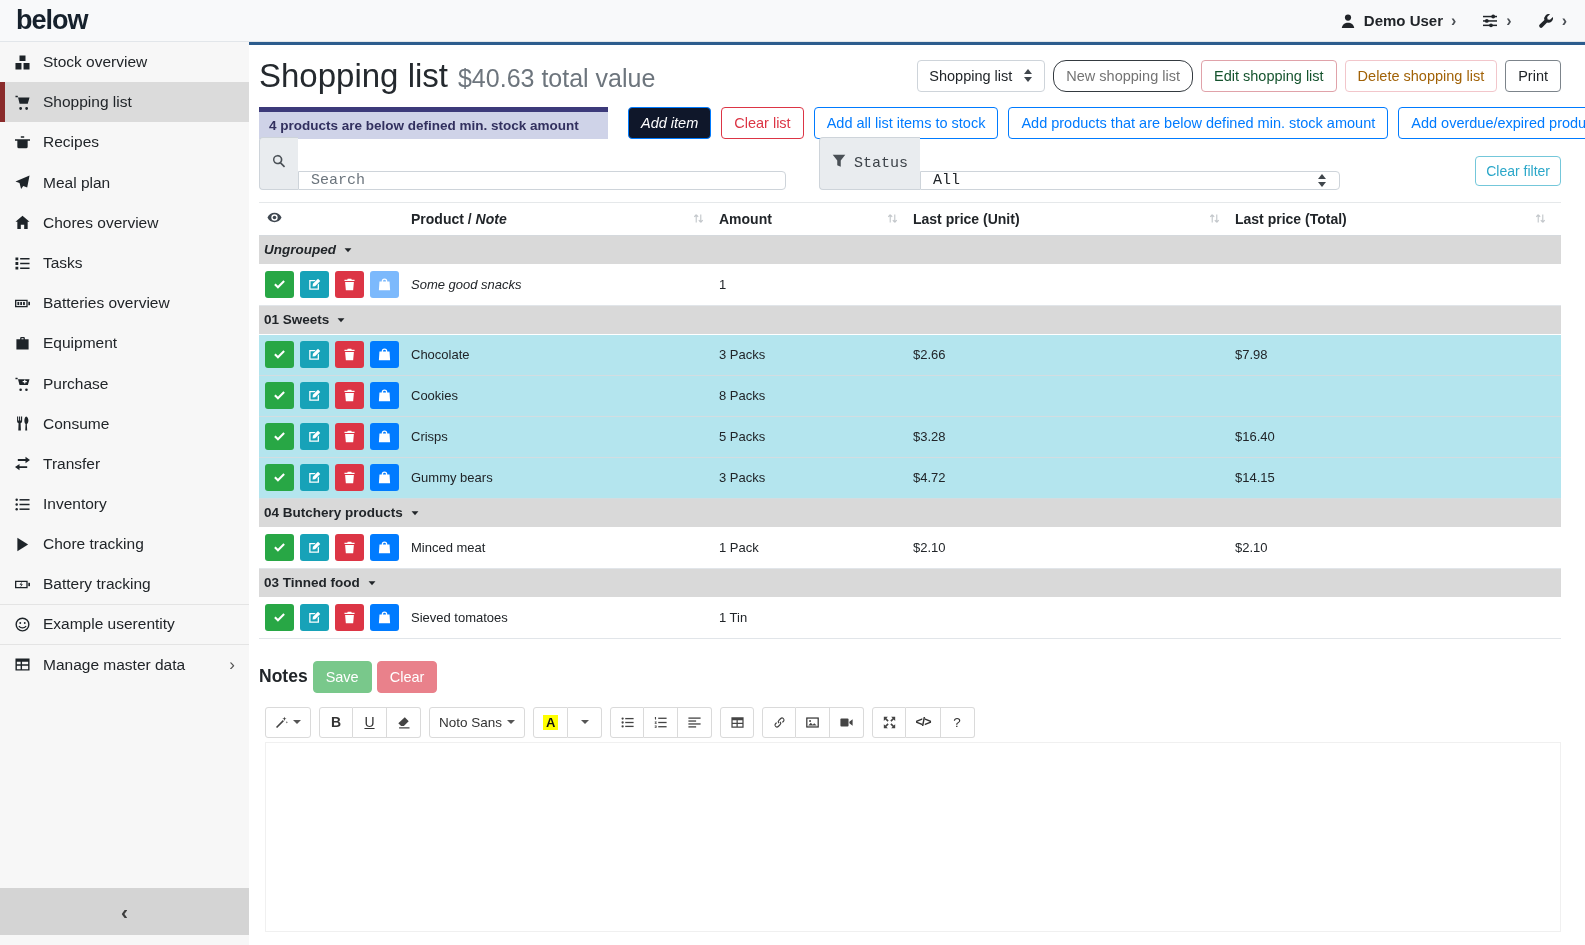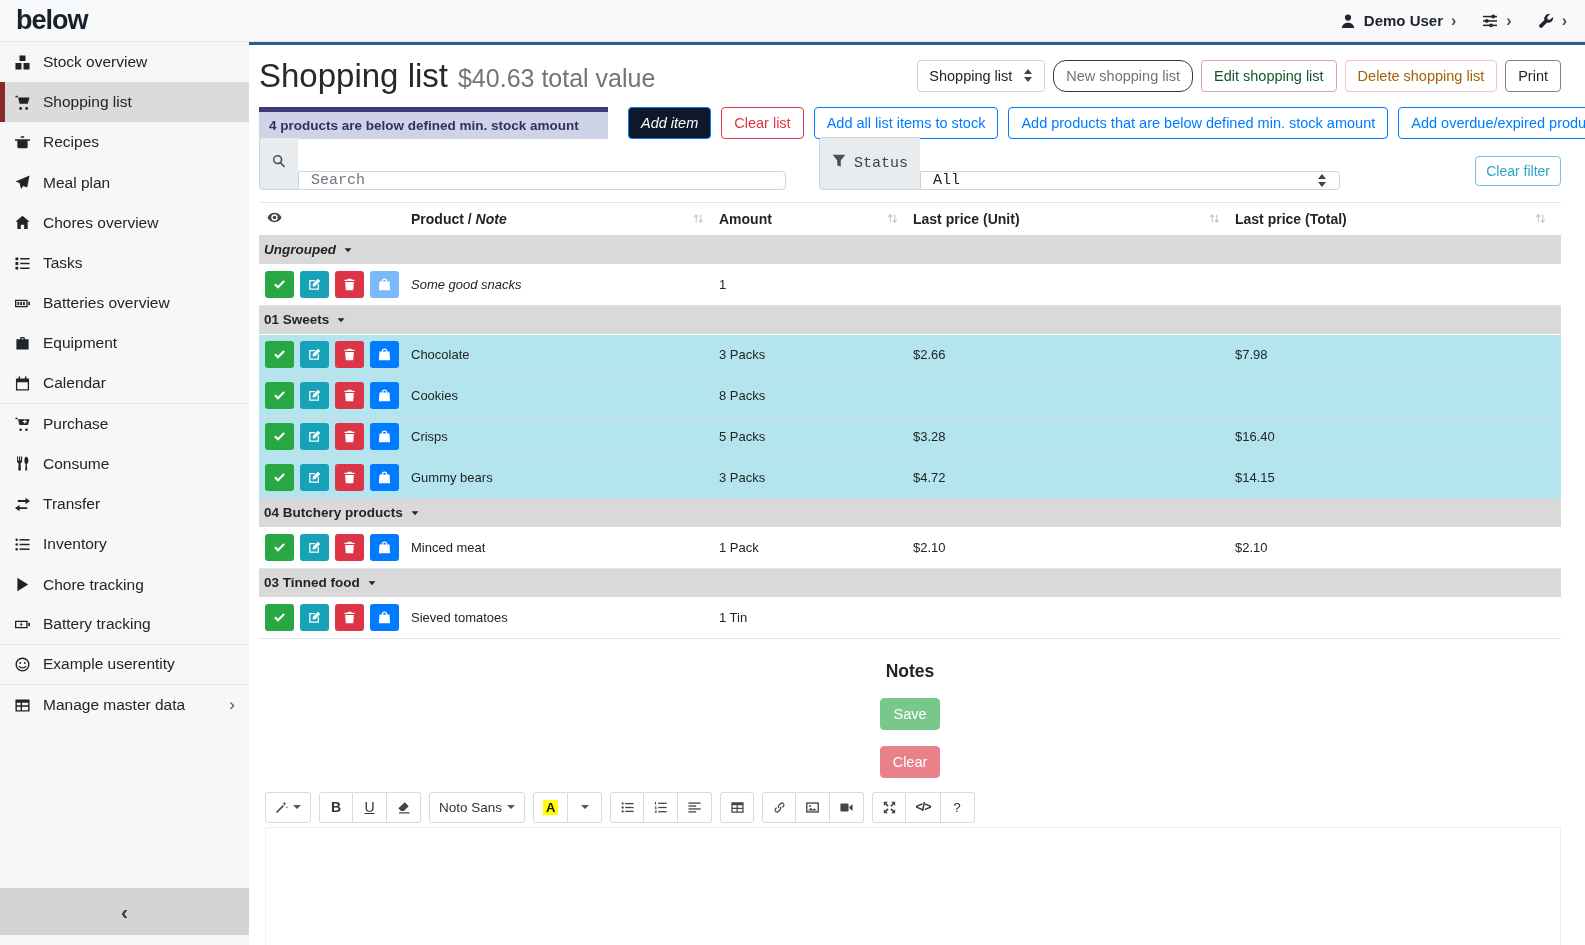--- a/index.html
+++ b/index.html
@@ -90,21 +90,21 @@
   .abtn svg{width:13px;height:13px;fill:#fff;}
   .abtn.green{background:#28a745;}
   .abtn.teal{background:#17a2b8;}
   .abtn.red{background:#dc3545;}
   .abtn.blue{background:#007bff;}
   .abtn.blue.disabled{background:#7cb9fc;}
   .c-prod,.c-amount,.c-price{font-size:13px;color:#212529;padding-right:8px;}
   .c-prod.note{font-style:italic;}
 
   
-  .notes-head{display:flex;align-items:center;gap:16px;margin-top:22px;flex-direction:column;}
+  .notes-head{display:flex;align-items:center;gap:5px;margin-top:22px;}
   .notes-title{font-size:17.5px;font-weight:700;color:#212529;}
 
   .editor-toolbar{display:flex;align-items:center;gap:8px;margin:14px 0 0 6px;}
   .btn-group{display:inline-flex;}
   .tbtn{display:inline-flex;align-items:center;justify-content:center;gap:5px;background:#fff;border:1px solid #dadada;height:31px;min-width:34px;padding:0 9px;font-size:13.5px;color:#333;cursor:pointer;font-family:inherit;}
   .btn-group .tbtn + .tbtn{border-left:none;}
   .btn-group .tbtn:first-child{border-radius:3px 0 0 3px;}
   .btn-group .tbtn:last-child{border-radius:0 3px 3px 0;}
   .btn-group .tbtn:first-child:last-child{border-radius:3px;}
   .ticon{display:flex;}
@@ -221,30 +221,20 @@
         <span class="slabel">Batteries overview</span>
       </div>
       <div class="side-item">
         <span class="sicon">
           <svg viewBox="0 0 16 16">
             <path d="M5.5 3.5V2.2A1.2 1.2 0 0 1 6.7 1h2.6a1.2 1.2 0 0 1 1.2 1.2v1.3h4v11H1.5v-11zm1.4-1.1v1.1h2.2V2.4z"></path>
           </svg>
         </span>
         <span class="slabel">Equipment</span>
       </div>
-      <div class="side-item divider">
-        <span class="sicon">
-          <svg viewBox="0 0 16 16">
-            <path fill-rule="evenodd" d="M1 2.6h14v12.9H1zm1.4 4v7.5h11.2V6.6z"></path>
-            <rect x="3.8" y=".5" width="1.6" height="3"></rect>
-            <rect x="10.6" y=".5" width="1.6" height="3"></rect>
-          </svg>
-        </span>
-        <span class="slabel">Calendar</span>
-      </div>
       <div class="side-item">
         <span class="sicon">
           <svg viewBox="0 0 16 16">
             <path d="M.5 1.8h2.1l.5 1.7h12.4l-1.8 6.2H4.8L3.2 3.4H.5zM6 13.2a1.4 1.4 0 1 1 0 2.8 1.4 1.4 0 0 1 0-2.8zm6.2 0a1.4 1.4 0 1 1 0 2.8 1.4 1.4 0 0 1 0-2.8z"></path>
             <path d="M8.2 5.4h1.6V4h1.2v1.4h1.6v1.2H11V8H9.8V6.6H8.2z" fill="#fff"></path>
           </svg>
         </span>
         <span class="slabel">Purchase</span>
       </div>
       <div class="side-item">

